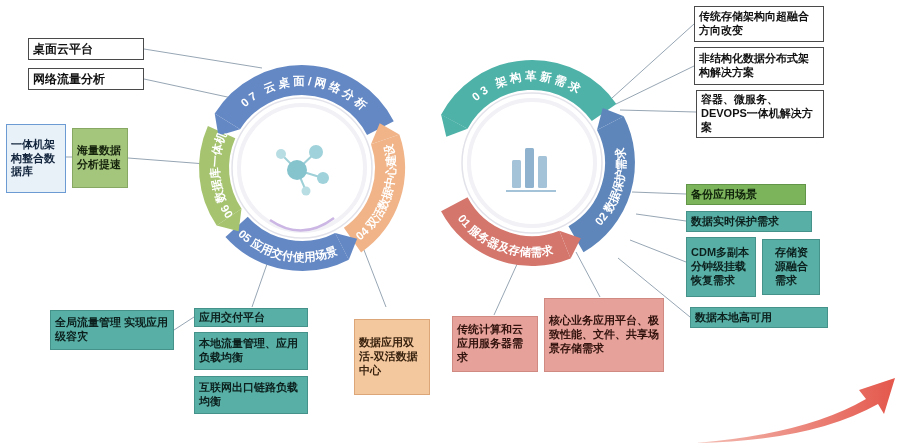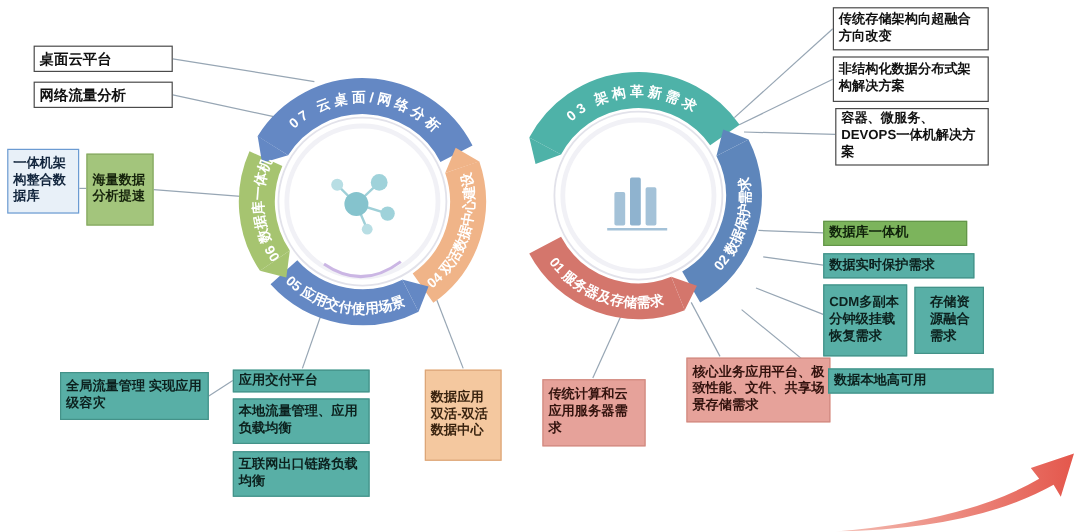--- a/index.html
+++ b/index.html
@@ -116,35 +116,35 @@
     <text class="arcText"><textPath href="#t04" startOffset="50%" text-anchor="middle">04 双活数据中心建设</textPath></text>
     <text class="arcText arcTextWide"><textPath href="#t03" startOffset="50%" text-anchor="middle">03 架构革新需求</textPath></text>
     <text class="arcText"><textPath href="#t02" startOffset="50%" text-anchor="middle">02 数据保护需求</textPath></text>
     <text class="arcText"><textPath href="#t01" startOffset="50%" text-anchor="middle">01 服务器及存储需求</textPath></text>
 
     <path d="M 696 443 Q 806 434 866 399 L 859 390 L 895 378 L 884 414 L 878 404 Q 812 441 696 443 Z" fill="url(#swg)"></path>
   </svg>
 
   <div class="box b-white" style="left:28px;top:38px;width:116px;height:22px;">桌面云平台</div>
   <div class="box b-white" style="left:28px;top:68px;width:116px;height:22px;">网络流量分析</div>
-  <div class="box b-blue" style="left:6px;top:124px;width:60px;height:54px;">一体机架构整合数据库</div>
+  <div class="box b-blue" style="left:6px;top:124px;width:60px;height:69px;">一体机架构整合数据库</div>
   <div class="box b-olive" style="left:72px;top:128px;width:56px;height:60px;">海量数据分析提速</div>
 
   <div class="box b-teal" style="left:50px;top:310px;width:124px;height:40px;">全局流量管理 实现应用级容灾</div>
   <div class="box b-teal" style="left:194px;top:308px;width:114px;height:19px;">应用交付平台</div>
   <div class="box b-teal" style="left:194px;top:332px;width:114px;height:38px;">本地流量管理、应用负载均衡</div>
   <div class="box b-teal" style="left:194px;top:376px;width:114px;height:38px;">互联网出口链路负载均衡</div>
 
-  <div class="box b-orange" style="left:354px;top:308px;width:64px;height:76px;">数据应用双活-双活数据中心</div>
+  <div class="box b-orange" style="left:354px;top:319px;width:76px;height:76px;">数据应用双活-双活数据中心</div>
   <div class="box b-pink" style="left:452px;top:316px;width:86px;height:56px;">传统计算和云应用服务器需求</div>
-  <div class="box b-pink" style="left:572px;top:298px;width:120px;height:54px;">核心业务应用平台、极致性能、文件、共享场景存储需求</div>
+  <div class="box b-pink" style="left:544px;top:298px;width:120px;height:74px;">核心业务应用平台、极致性能、文件、共享场景存储需求</div>
 
   <div class="box b-outline" style="left:694px;top:6px;width:130px;height:36px;">传统存储架构向超融合方向改变</div>
   <div class="box b-outline" style="left:694px;top:47px;width:130px;height:38px;">非结构化数据分布式架构解决方案</div>
   <div class="box b-outline" style="left:696px;top:90px;width:128px;height:48px;">容器、微服务、DEVOPS一体机解决方案</div>
 
-  <div class="box b-green" style="left:686px;top:184px;width:120px;height:21px;">数据库一体机</div>
+  <div class="box b-green" style="left:686px;top:184px;width:120px;height:21px;">备份应用场景</div>
   <div class="box b-teal" style="left:686px;top:211px;width:126px;height:21px;">数据实时保护需求</div>
   <div class="box b-teal" style="left:686px;top:237px;width:70px;height:60px;">CDM多副本分钟级挂载恢复需求</div>
   <div class="box b-teal" style="left:762px;top:239px;width:58px;height:56px;padding-left:12px;">存储资源融合需求</div>
   <div class="box b-teal" style="left:690px;top:307px;width:138px;height:21px;">数据本地高可用</div>
 
 </div>
 
 </body></html>

